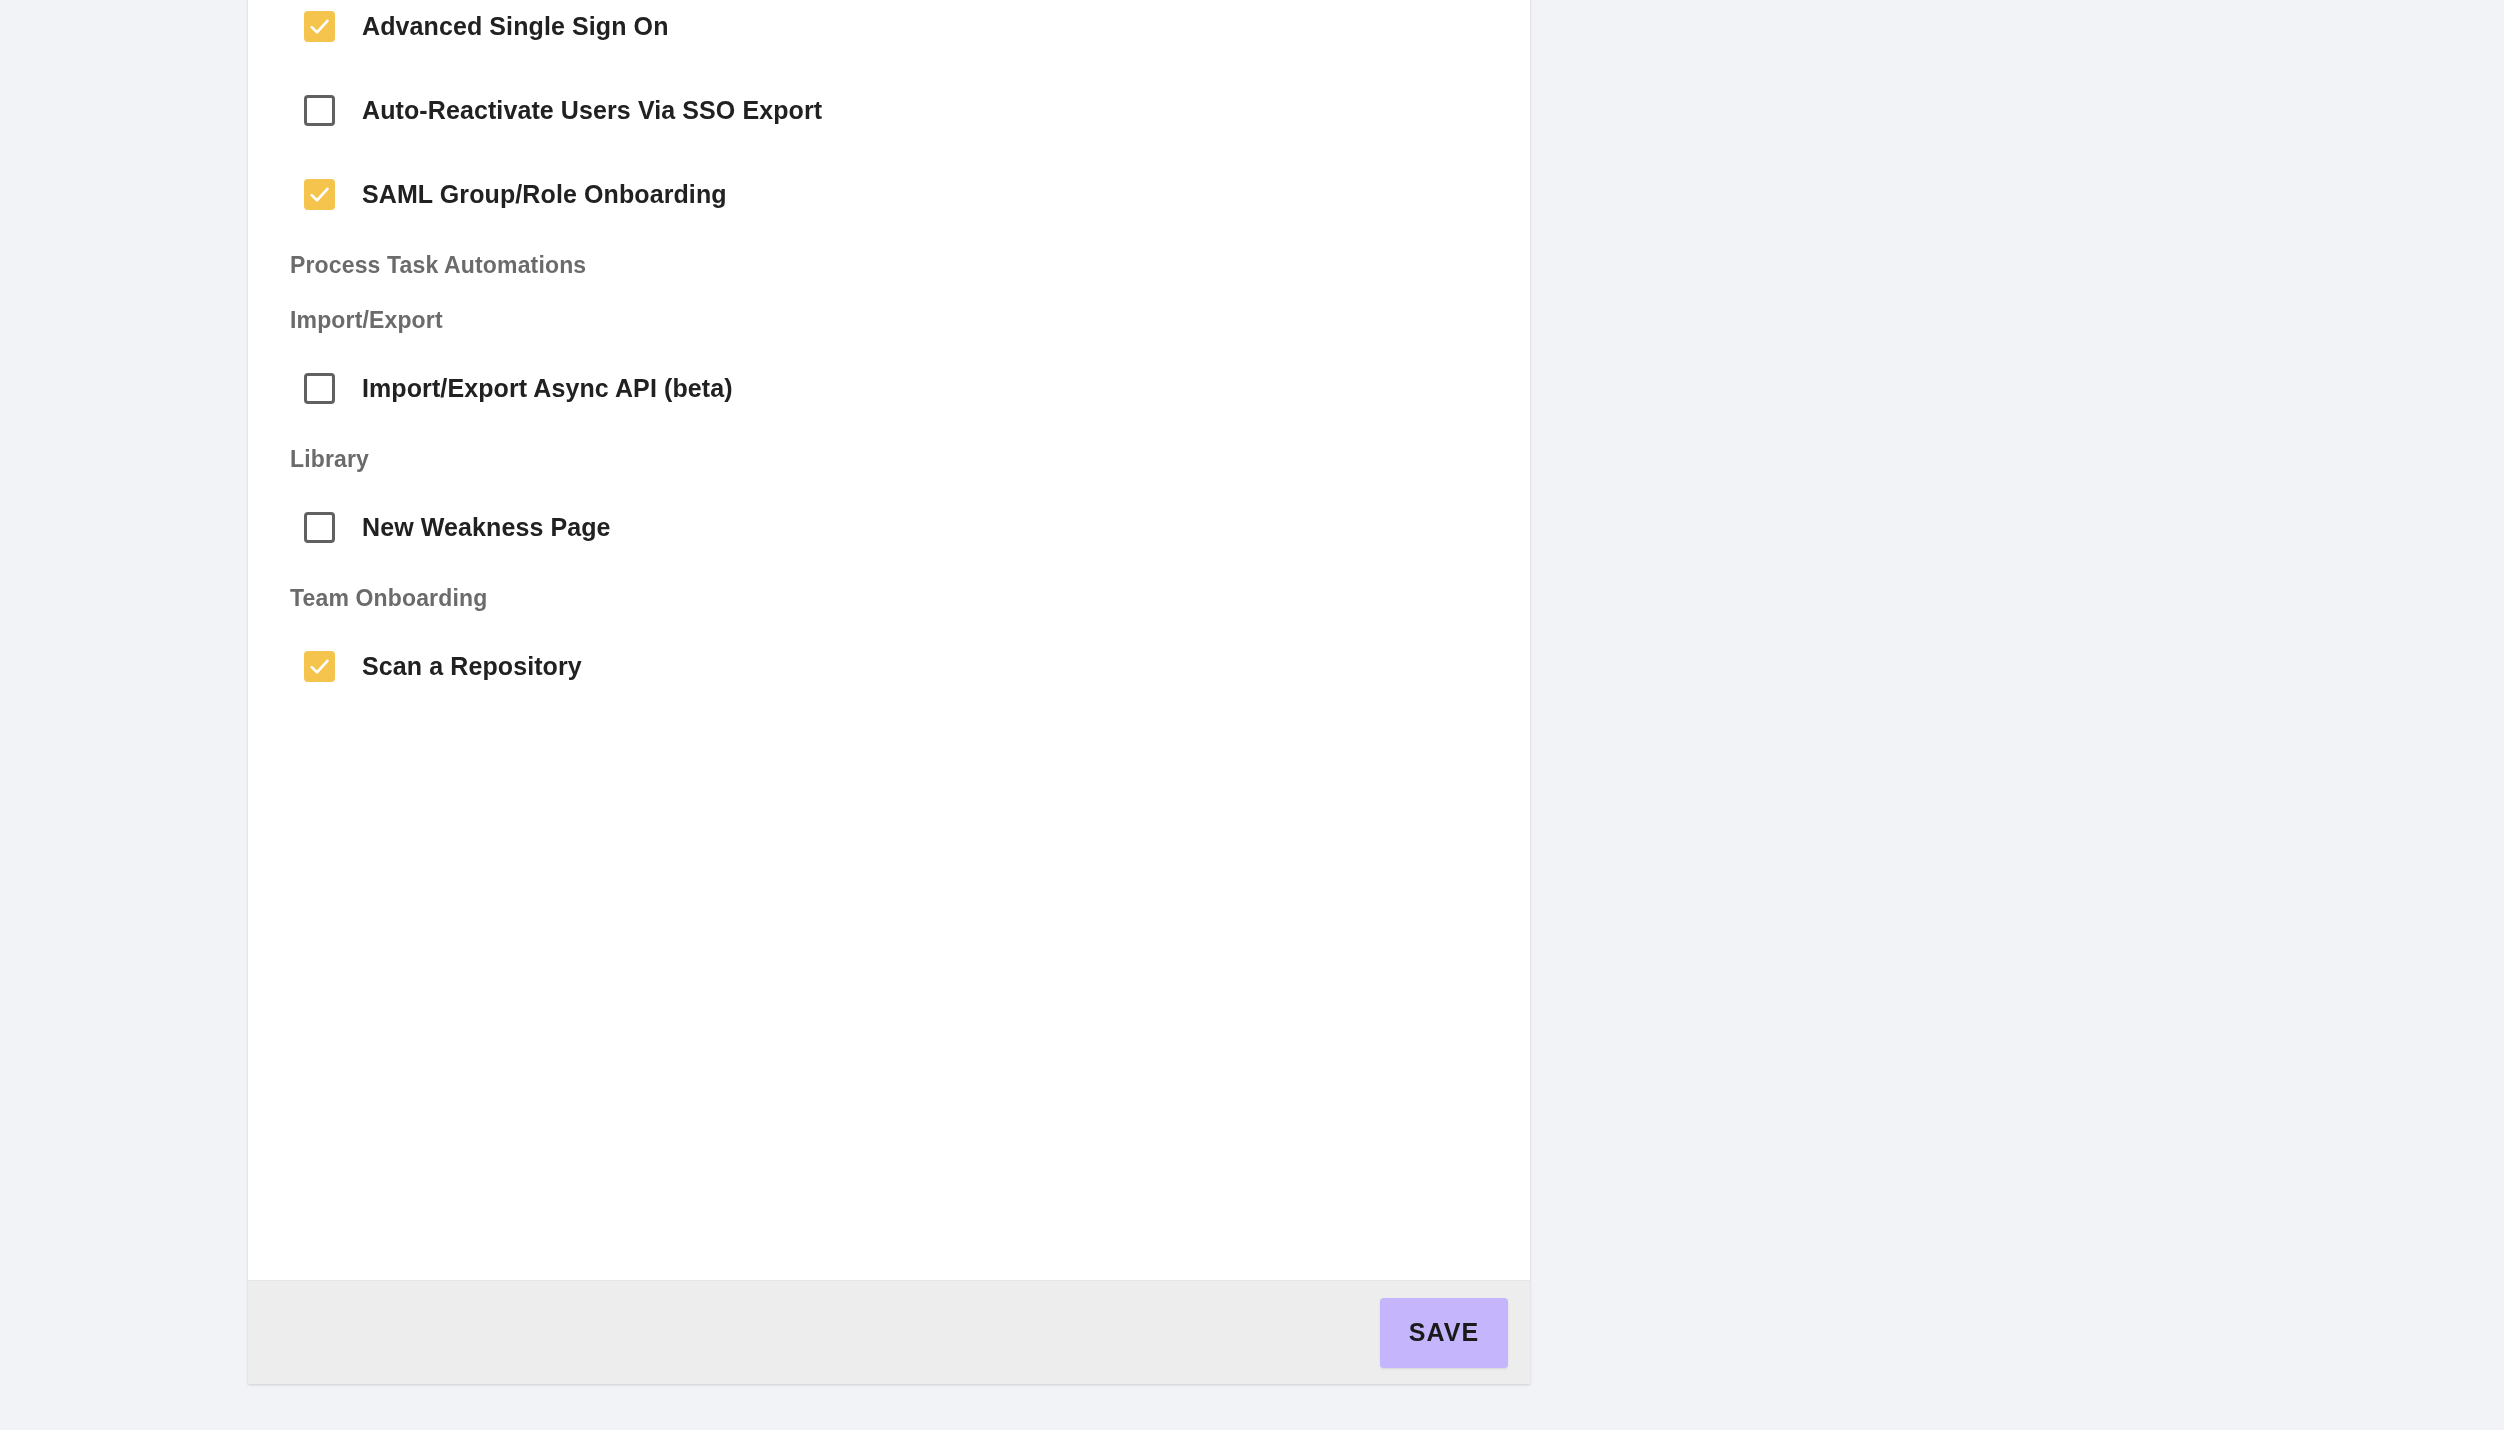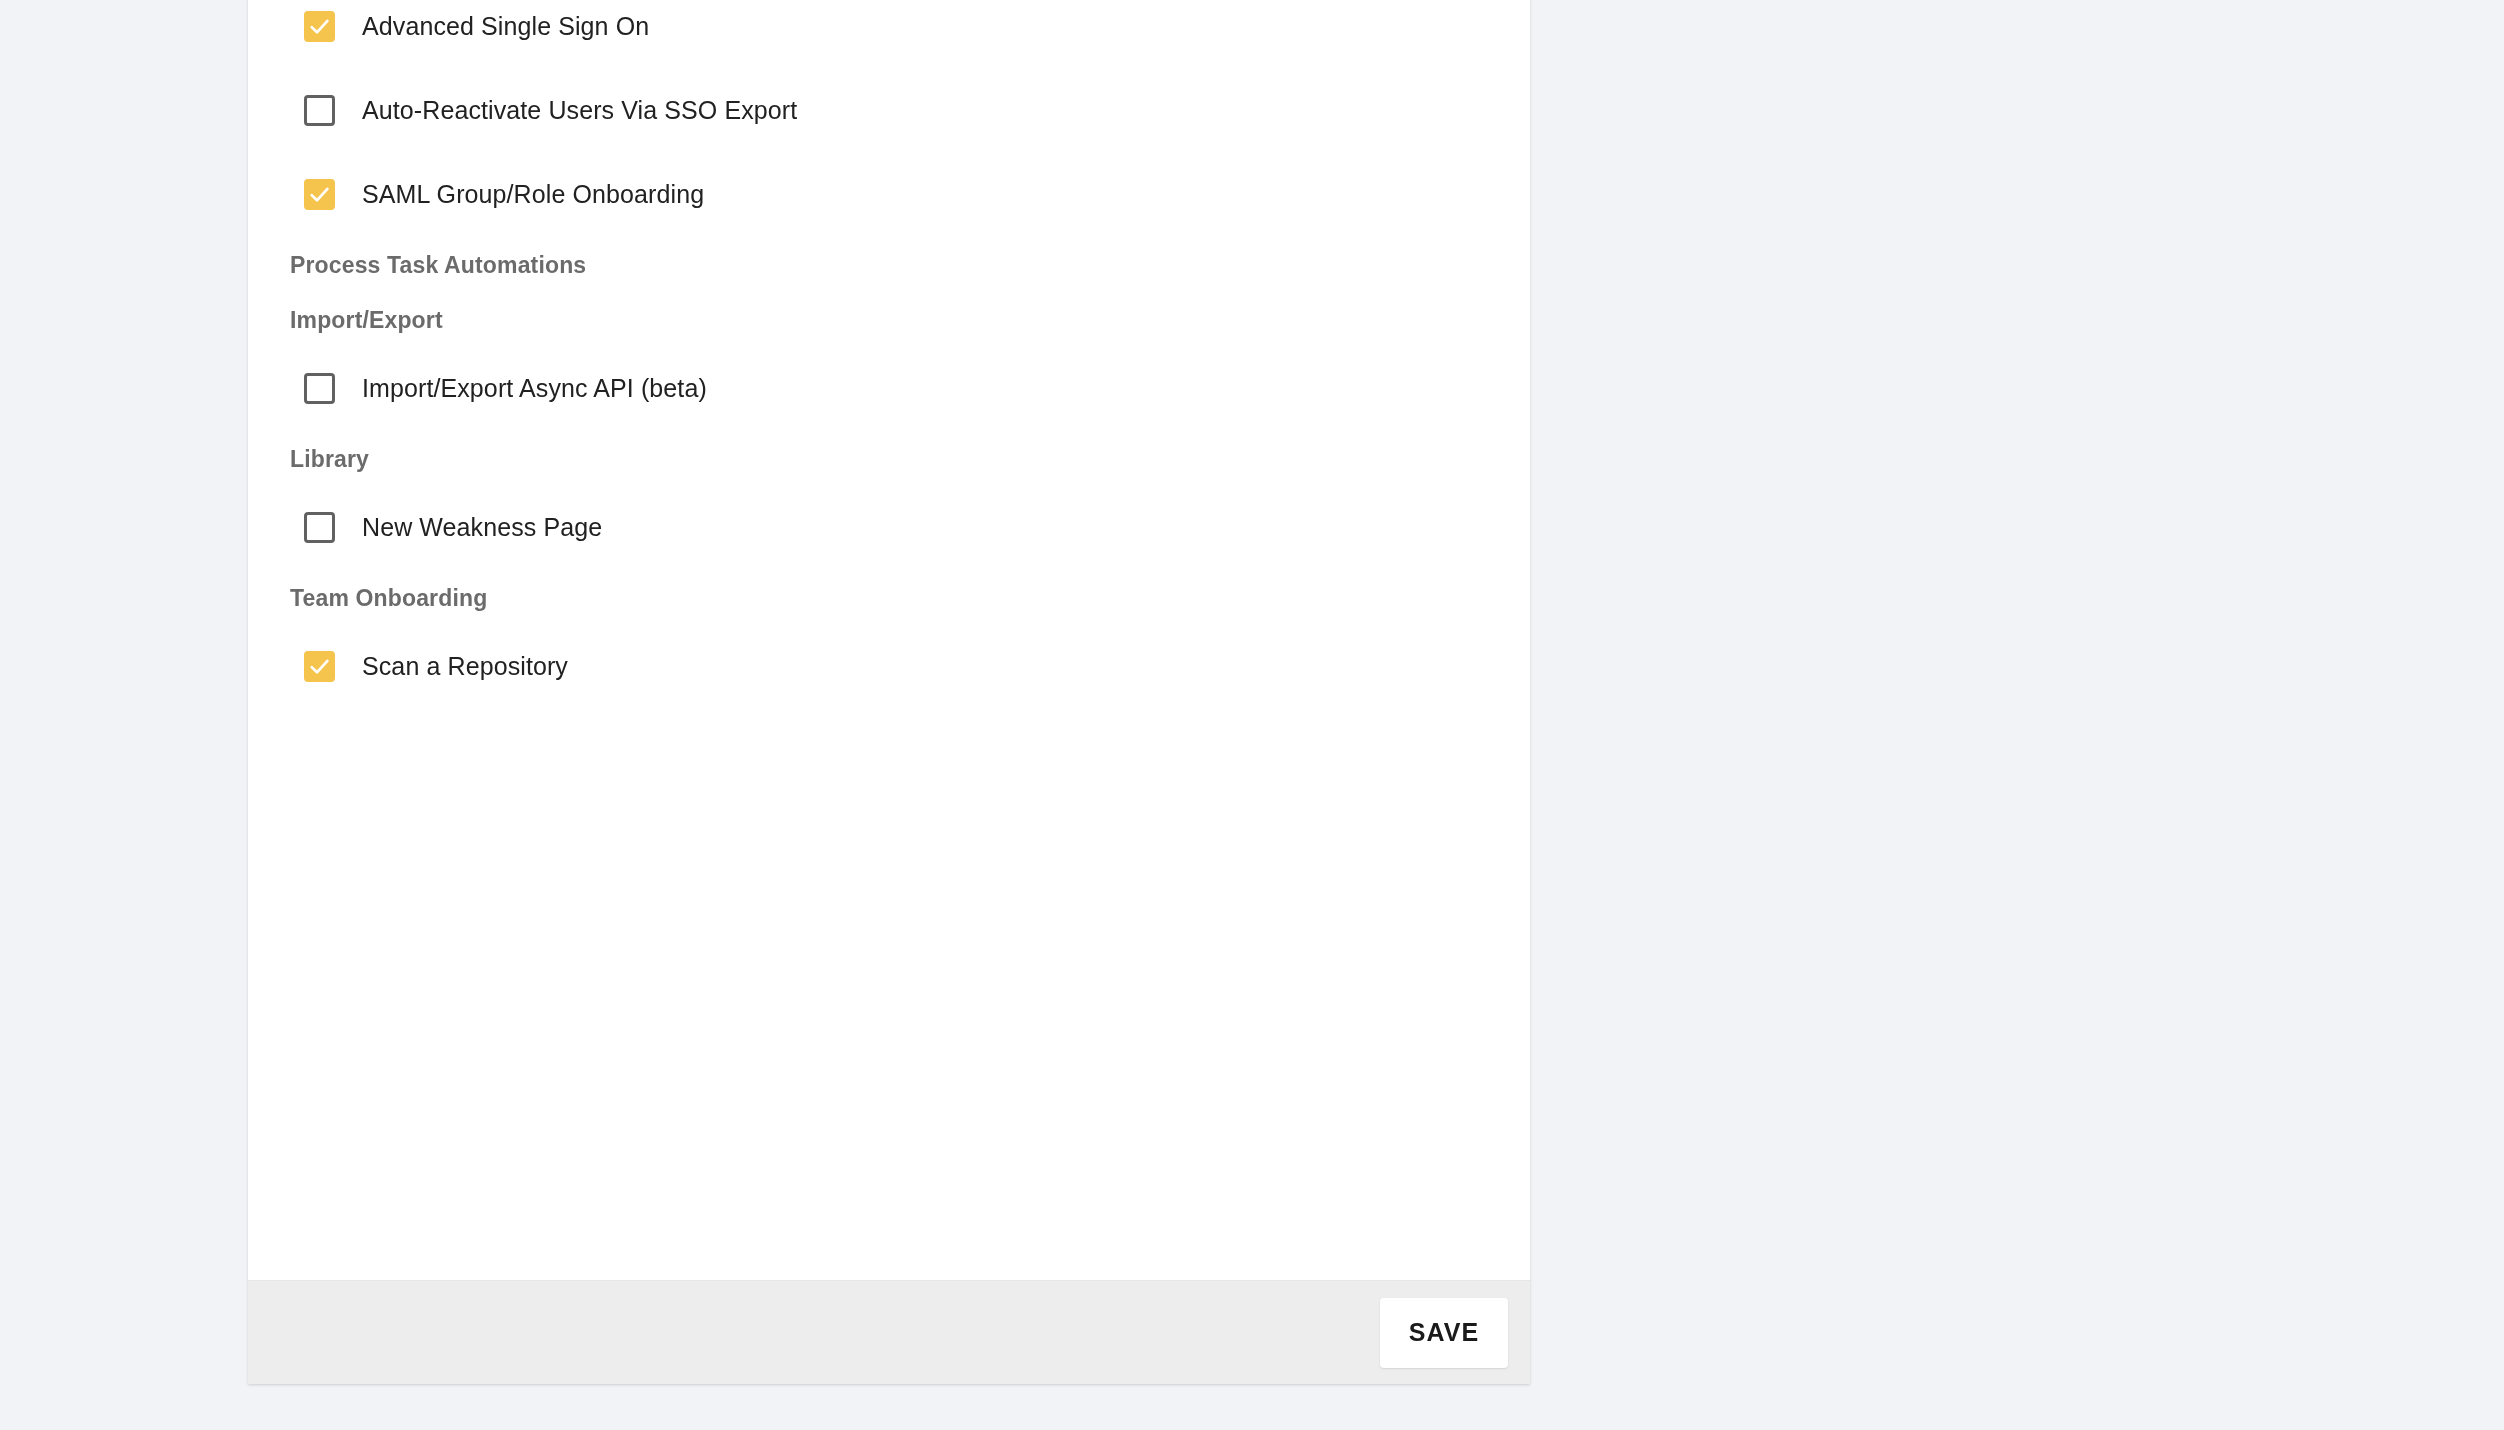--- a/index.html
+++ b/index.html
@@ -76,20 +76,21 @@
     height: 25px;
   }
 
   .flag-label {
     margin-left: 27px;
     font-size: 25px;
     line-height: 31px;
     color: #212121;
     letter-spacing: 0.1px;
     white-space: nowrap;
+    font-weight: bold;
   }
 
   
   .section-heading {
     margin-left: 42px;
     margin-top: 17px;
     margin-bottom: 28px;
     font-size: 23px;
     font-weight: bold;
     color: #6b6b6b;
@@ -102,21 +103,21 @@
     background: #ededed;
     height: 104px;
     display: flex;
     align-items: center;
     justify-content: flex-end;
     padding-right: 22px;
     border-top: 1px solid #e6e6e6;
   }
 
   .save-button {
-    background: #ffffff;
+    background: #c4b5fd;
     color: #1a1a1a;
     border: none;
     border-radius: 4px;
     font-family: "Liberation Sans", sans-serif;
     font-size: 25px;
     font-weight: bold;
     letter-spacing: 1.1px;
     padding: 0;
     width: 128px;
     height: 70px;

